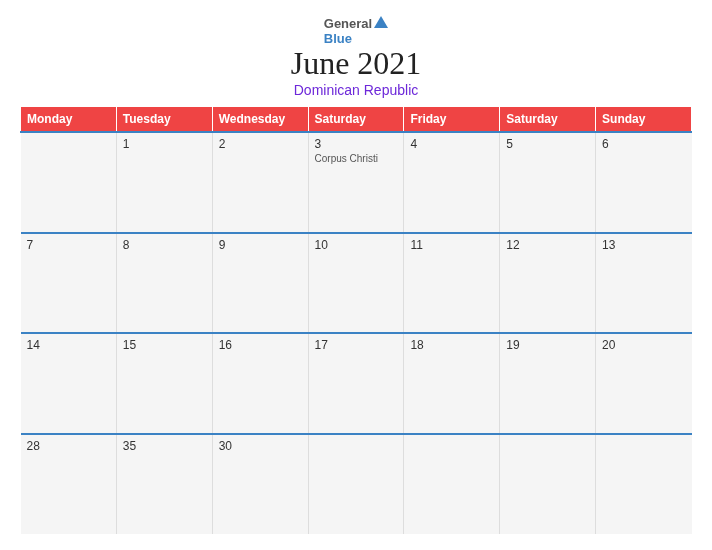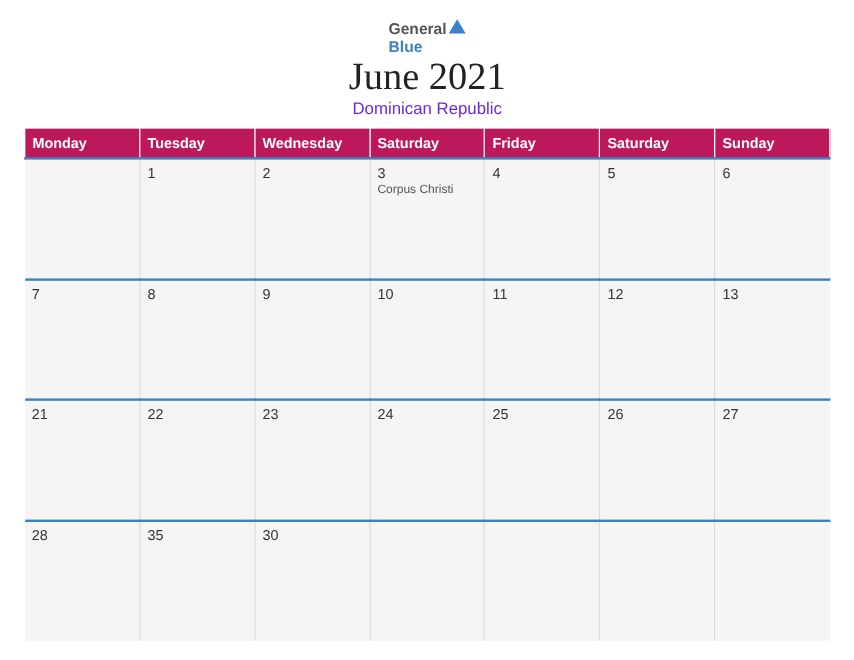--- a/index.html
+++ b/index.html
@@ -66,21 +66,21 @@
       min-width: 120px;
     }
 
     .calendar {
       width: 100%;
       border-collapse: collapse;
       flex: 1;
     }
 
     .calendar thead tr th {
-      background-color: #be185d;
+      background-color: #ef4444;
       color: #fff;
       font-size: 12px;
       font-weight: 600;
       padding: 5px 6px;
       text-align: left;
       border: 1px solid #fff;
     }
 
     .calendar tbody tr {
       border-top: 2px solid #3b82c4;
@@ -200,39 +200,39 @@
         </td>
         <td>
           <span class="day-number">12</span>
         </td>
         <td>
           <span class="day-number">13</span>
         </td>
       </tr>
       <tr>
         <td>
-          <span class="day-number">21</span>
-        </td>
-        <td>
-          <span class="day-number">22</span>
-        </td>
-        <td>
-          <span class="day-number">23</span>
-        </td>
-        <td>
-          <span class="day-number">24</span>
-        </td>
-        <td>
-          <span class="day-number">25</span>
-        </td>
-        <td>
-          <span class="day-number">26</span>
-        </td>
-        <td>
-          <span class="day-number">27</span>
+          <span class="day-number">14</span>
+        </td>
+        <td>
+          <span class="day-number">15</span>
+        </td>
+        <td>
+          <span class="day-number">16</span>
+        </td>
+        <td>
+          <span class="day-number">17</span>
+        </td>
+        <td>
+          <span class="day-number">18</span>
+        </td>
+        <td>
+          <span class="day-number">19</span>
+        </td>
+        <td>
+          <span class="day-number">20</span>
         </td>
       </tr>
       <tr>
         <td>
           <span class="day-number">28</span>
         </td>
         <td>
           <span class="day-number">35</span>
         </td>
         <td>

